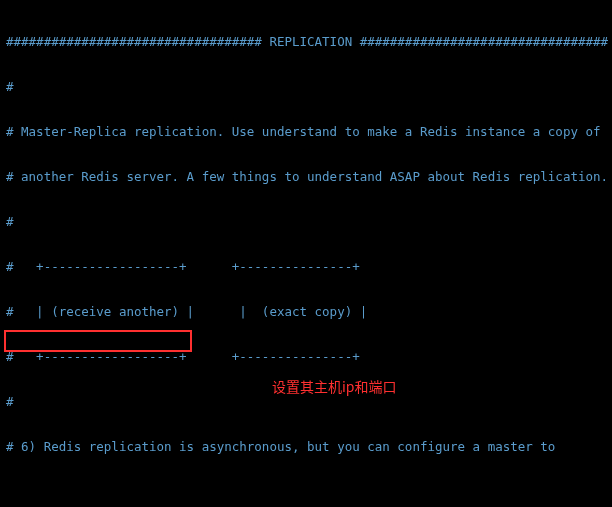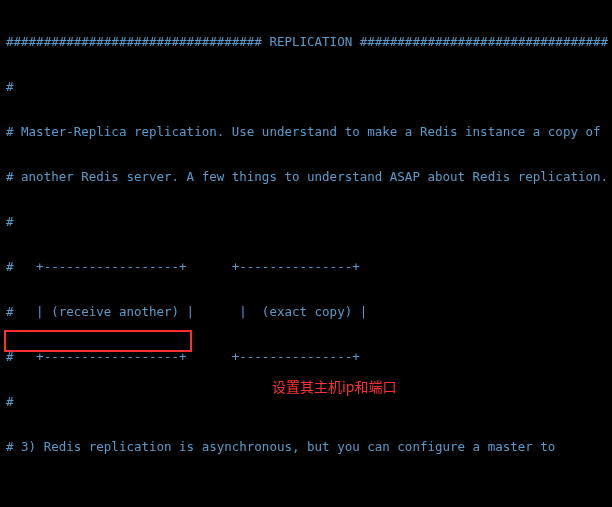--- a/index.html
+++ b/index.html
@@ -47,21 +47,21 @@
 <div class="screen">
   <div class="line">################################## REPLICATION #################################</div>
   <div class="line">#</div>
   <div class="line"># Master-Replica replication. Use understand to make a Redis instance a copy of</div>
   <div class="line"># another Redis server. A few things to understand ASAP about Redis replication.</div>
   <div class="line">#</div>
   <div class="line">#   +------------------+      +---------------+</div>
   <div class="line">#   | (receive another) |      |  (exact copy) |</div>
   <div class="line">#   +------------------+      +---------------+</div>
   <div class="line">#</div>
-  <div class="line"># 3) Redis replication is asynchronous, but you can configure a master to</div>
+  <div class="line"># 6) Redis replication is asynchronous, but you can configure a master to</div>
   
   
   
   
   
   
   
   
   
   

